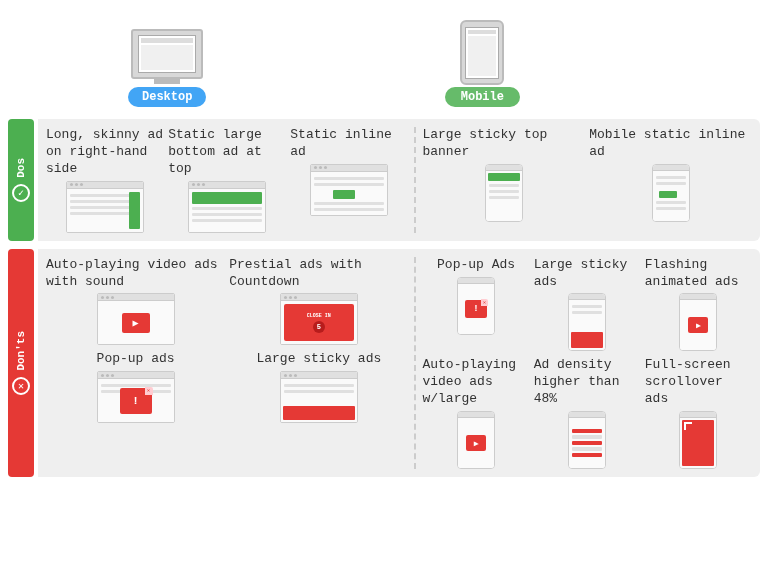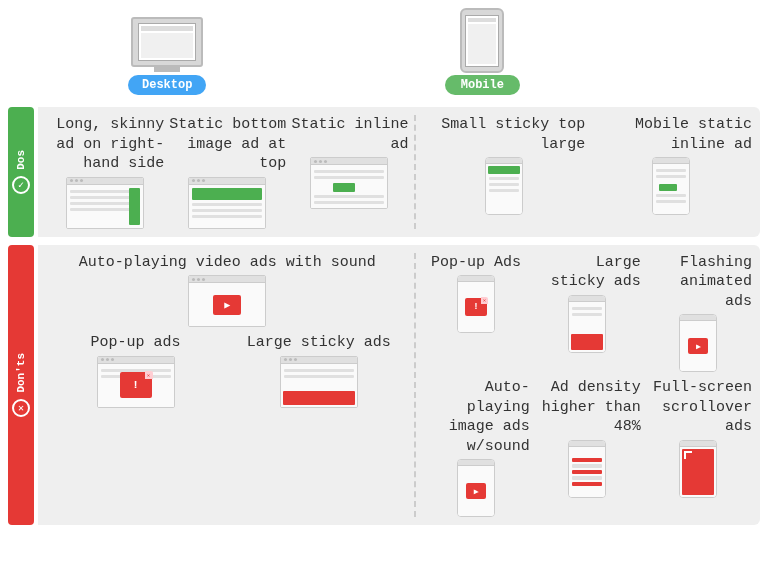--- a/index.html
+++ b/index.html
@@ -96,23 +96,23 @@
 
     .item {
       display: flex;
       flex-direction: column;
       align-items: center;
       gap: 3px;
       flex: 1;
     }
 
     .item-label {
-      font-size: 15px;
+      font-size: 13px;
       color: #333;
-      text-align: right;
+      text-align: left;
       line-height: 1.3;
     }
 
     
     .bw {
       width: 78px;
       height: 52px;
       background: white;
       border: 1px solid #ccc;
       border-radius: 2px;
@@ -237,21 +237,21 @@
           <div style="width:58px; height:38px; background:white; border:1px solid #aaa; display:flex; flex-direction:column; padding:2px; gap:2px;">
             <div style="height:5px; background:#ddd;"></div>
             <div style="flex:1; background:#f0f0f0;"></div>
           </div>
           <div style="position:absolute; bottom:-7px; left:50%; transform:translateX(-50%); width:26px; height:5px; background:#bbb;"></div>
         </div>
         <div style="margin-top:6px; background:#42A5F5; border-radius:20px; padding:3px 14px; color:white; font-weight:bold; font-size:12px;">Desktop</div>
       </div>
     </div>
     <div style="flex:1; display:flex; justify-content:flex-start; align-items:flex-end; padding-bottom:4px; padding-left:50px;">
-      <div style="display:flex; flex-direction:column; align-items:center; gap:2px;">
+      <div style="display:flex; flex-direction:column; align-items:center; gap:2px;margin-top:12px;">
         <div style="width:44px; height:65px; background:#d8d8d8; border:2px solid #bbb; border-radius:6px; display:flex; align-items:center; justify-content:center;">
           <div style="width:34px; height:52px; background:white; border:1px solid #aaa; display:flex; flex-direction:column; padding:2px;">
             <div style="height:4px; background:#ddd; margin-bottom:2px;"></div>
             <div style="flex:1; background:#f0f0f0;"></div>
           </div>
         </div>
         <div style="background:#66BB6A; border-radius:20px; padding:3px 16px; color:white; font-weight:bold; font-size:12px;">Mobile</div>
       </div>
     </div>
   </div>
@@ -280,21 +280,21 @@
                     <div class="ln"></div>
                     <div class="ln"></div>
                     <div class="ln"></div>
                   </div>
                 <div class="g-right"></div>
               </div>
             </div>
           </div>
 
           <div class="item">
-            <div class="item-label">Static bottom image ad at top</div>
+            <div class="item-label">Static large bottom ad at top</div>
             <div class="bw">
               <div class="bw-topbar">
                   <div class="bw-dot"></div>
                   <div class="bw-dot"></div>
                   <div class="bw-dot"></div>
                 </div>
               <div class="bw-body">
                 <div class="g-top"></div>
                 <div class="lines" style="top:18px;">
                     <div class="ln"></div>
@@ -328,21 +328,21 @@
           </div>
         </div>
       </div>
 
       <div class="dashed-divider"></div>
 
       <div class="half mobile-half">
         <div class="items-row">
 
           <div class="item">
-            <div class="item-label">Small sticky top large</div>
+            <div class="item-label">Large sticky top banner</div>
             <div class="pw">
               <div class="pw-topbar"></div>
               <div class="pw-body">
                 <div class="g-phone-top"></div>
                 <div class="lines" style="top:13px;">
                     <div class="ln"></div>
                     <div class="ln"></div>
                     <div class="ln"></div>
                   </div>
               </div>
@@ -393,20 +393,36 @@
                     <div class="bw-dot"></div>
                   </div>
                 <div class="bw-body">
                   <div class="r-video">
                     <span class="play-btn">▶</span>
                   </div>
                 </div>
               </div>
             </div>
 
+            <div class="item">
+              <div class="item-label">Prestial ads with Countdown</div>
+              <div class="bw">
+                <div class="bw-topbar">
+                    <div class="bw-dot"></div>
+                    <div class="bw-dot"></div>
+                    <div class="bw-dot"></div>
+                  </div>
+                <div class="bw-body">
+                  <div class="r-prestial">
+                    <span class="ci-text">CLOSE IN</span>
+                    <div class="ci-circle">5</div>
+                  </div>
+                </div>
+              </div>
+            </div>
           </div>
 
           <div class="items-row">
 
             <div class="item">
               <div class="item-label">Pop-up ads</div>
               <div class="bw">
                 <div class="bw-topbar">
                     <div class="bw-dot"></div>
                     <div class="bw-dot"></div>
@@ -487,21 +503,21 @@
                     <span class="play-btn-sm">▶</span>
                   </div>
                 </div>
               </div>
             </div>
           </div>
 
           <div class="items-row">
 
             <div class="item">
-              <div class="item-label">Auto-playing image ads w/sound</div>
+              <div class="item-label">Auto-playing video ads w/large</div>
               <div class="pw">
                 <div class="pw-topbar"></div>
                 <div class="pw-body">
                   <div class="r-video-phone">
                     <span class="play-btn-sm">▶</span>
                   </div>
                 </div>
               </div>
             </div>
 

